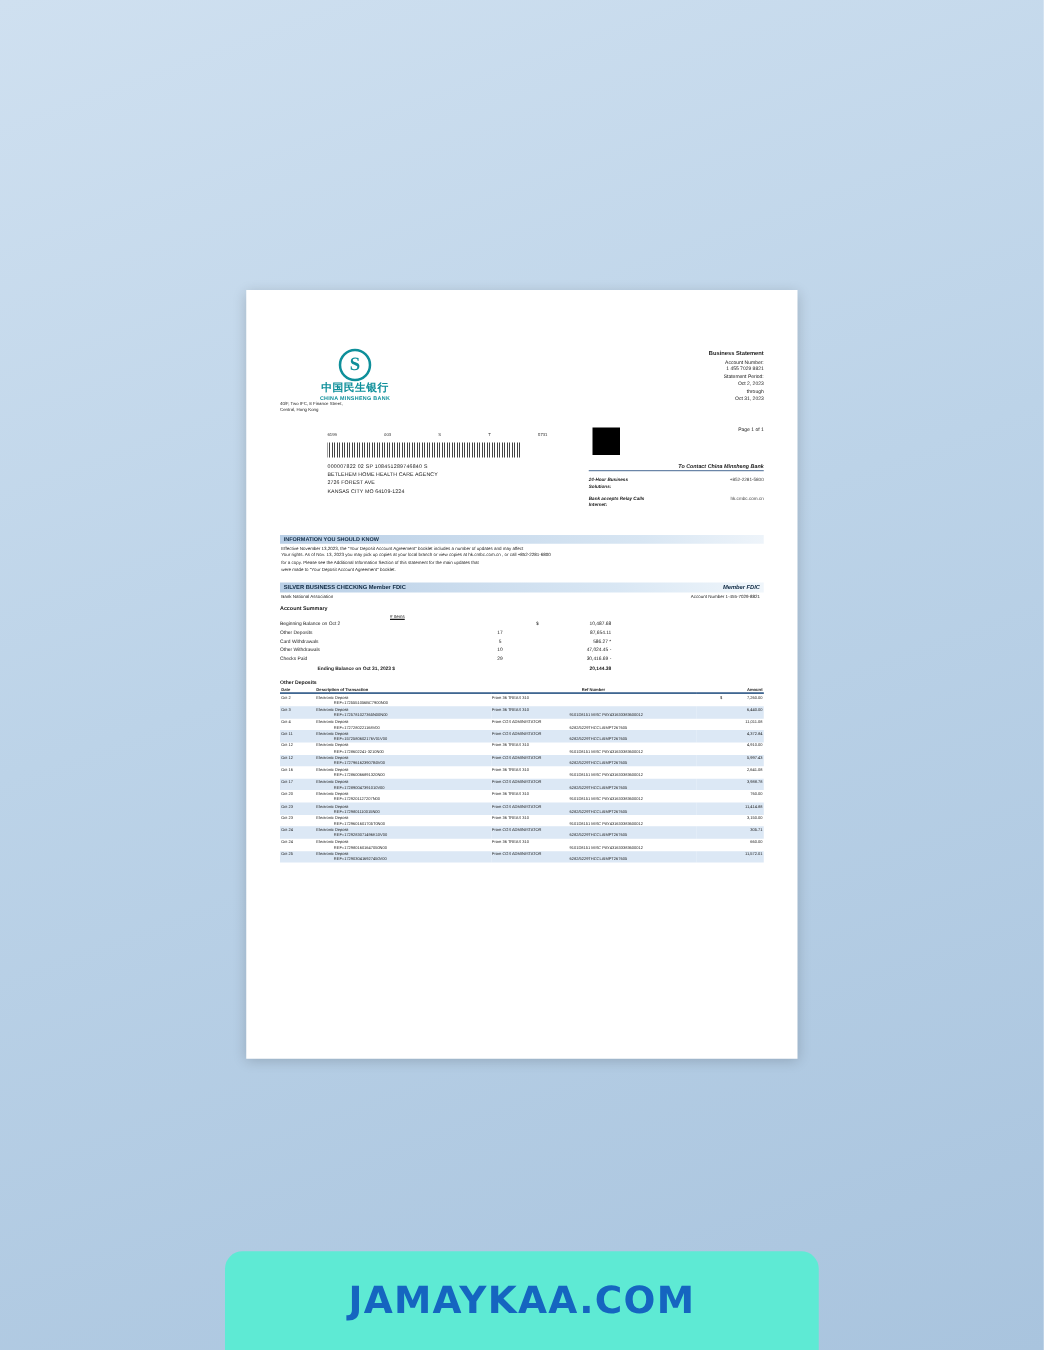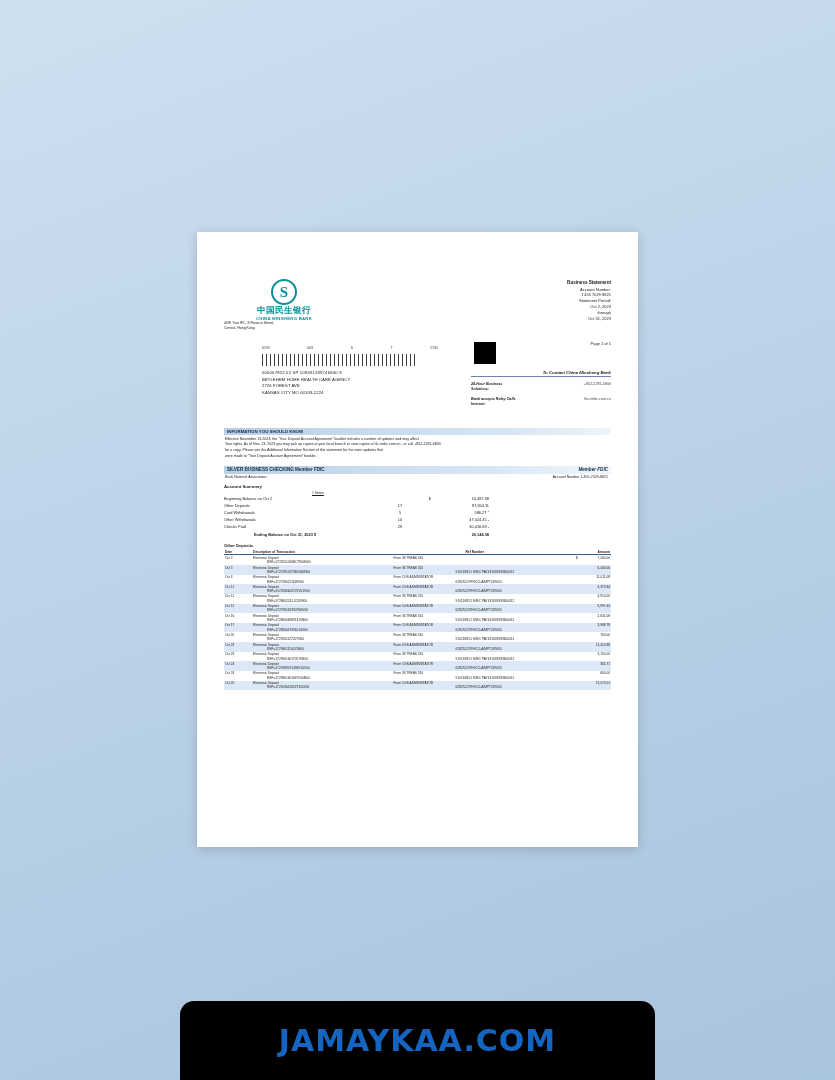--- a/index.html
+++ b/index.html
@@ -92,21 +92,21 @@
   .tbl td.date{width:24px;}
   .tbl td.desc{width:128px;}
   .tbl td.ref{width:150px;}
   .tbl td.amt{width:48px;text-align:right;}
   .sub{display:block;padding-left:14px;color:#222;}
   .sub2{display:block;padding-left:62px;color:#222;}
 
   
   .wm{
     position:absolute;left:180px;top:1001px;width:475px;height:79px;
-    background:#000000;border-radius:14px 14px 0 0;
+    background:#5eead4;border-radius:14px 14px 0 0;
     display:flex;align-items:center;justify-content:center;
   }
   .wm span{
     font-family:"DejaVu Sans",sans-serif;font-weight:bold;font-size:30px;
     color:#1565c0;letter-spacing:1px;
   }
 </style>
 </head>
 <body>
 

